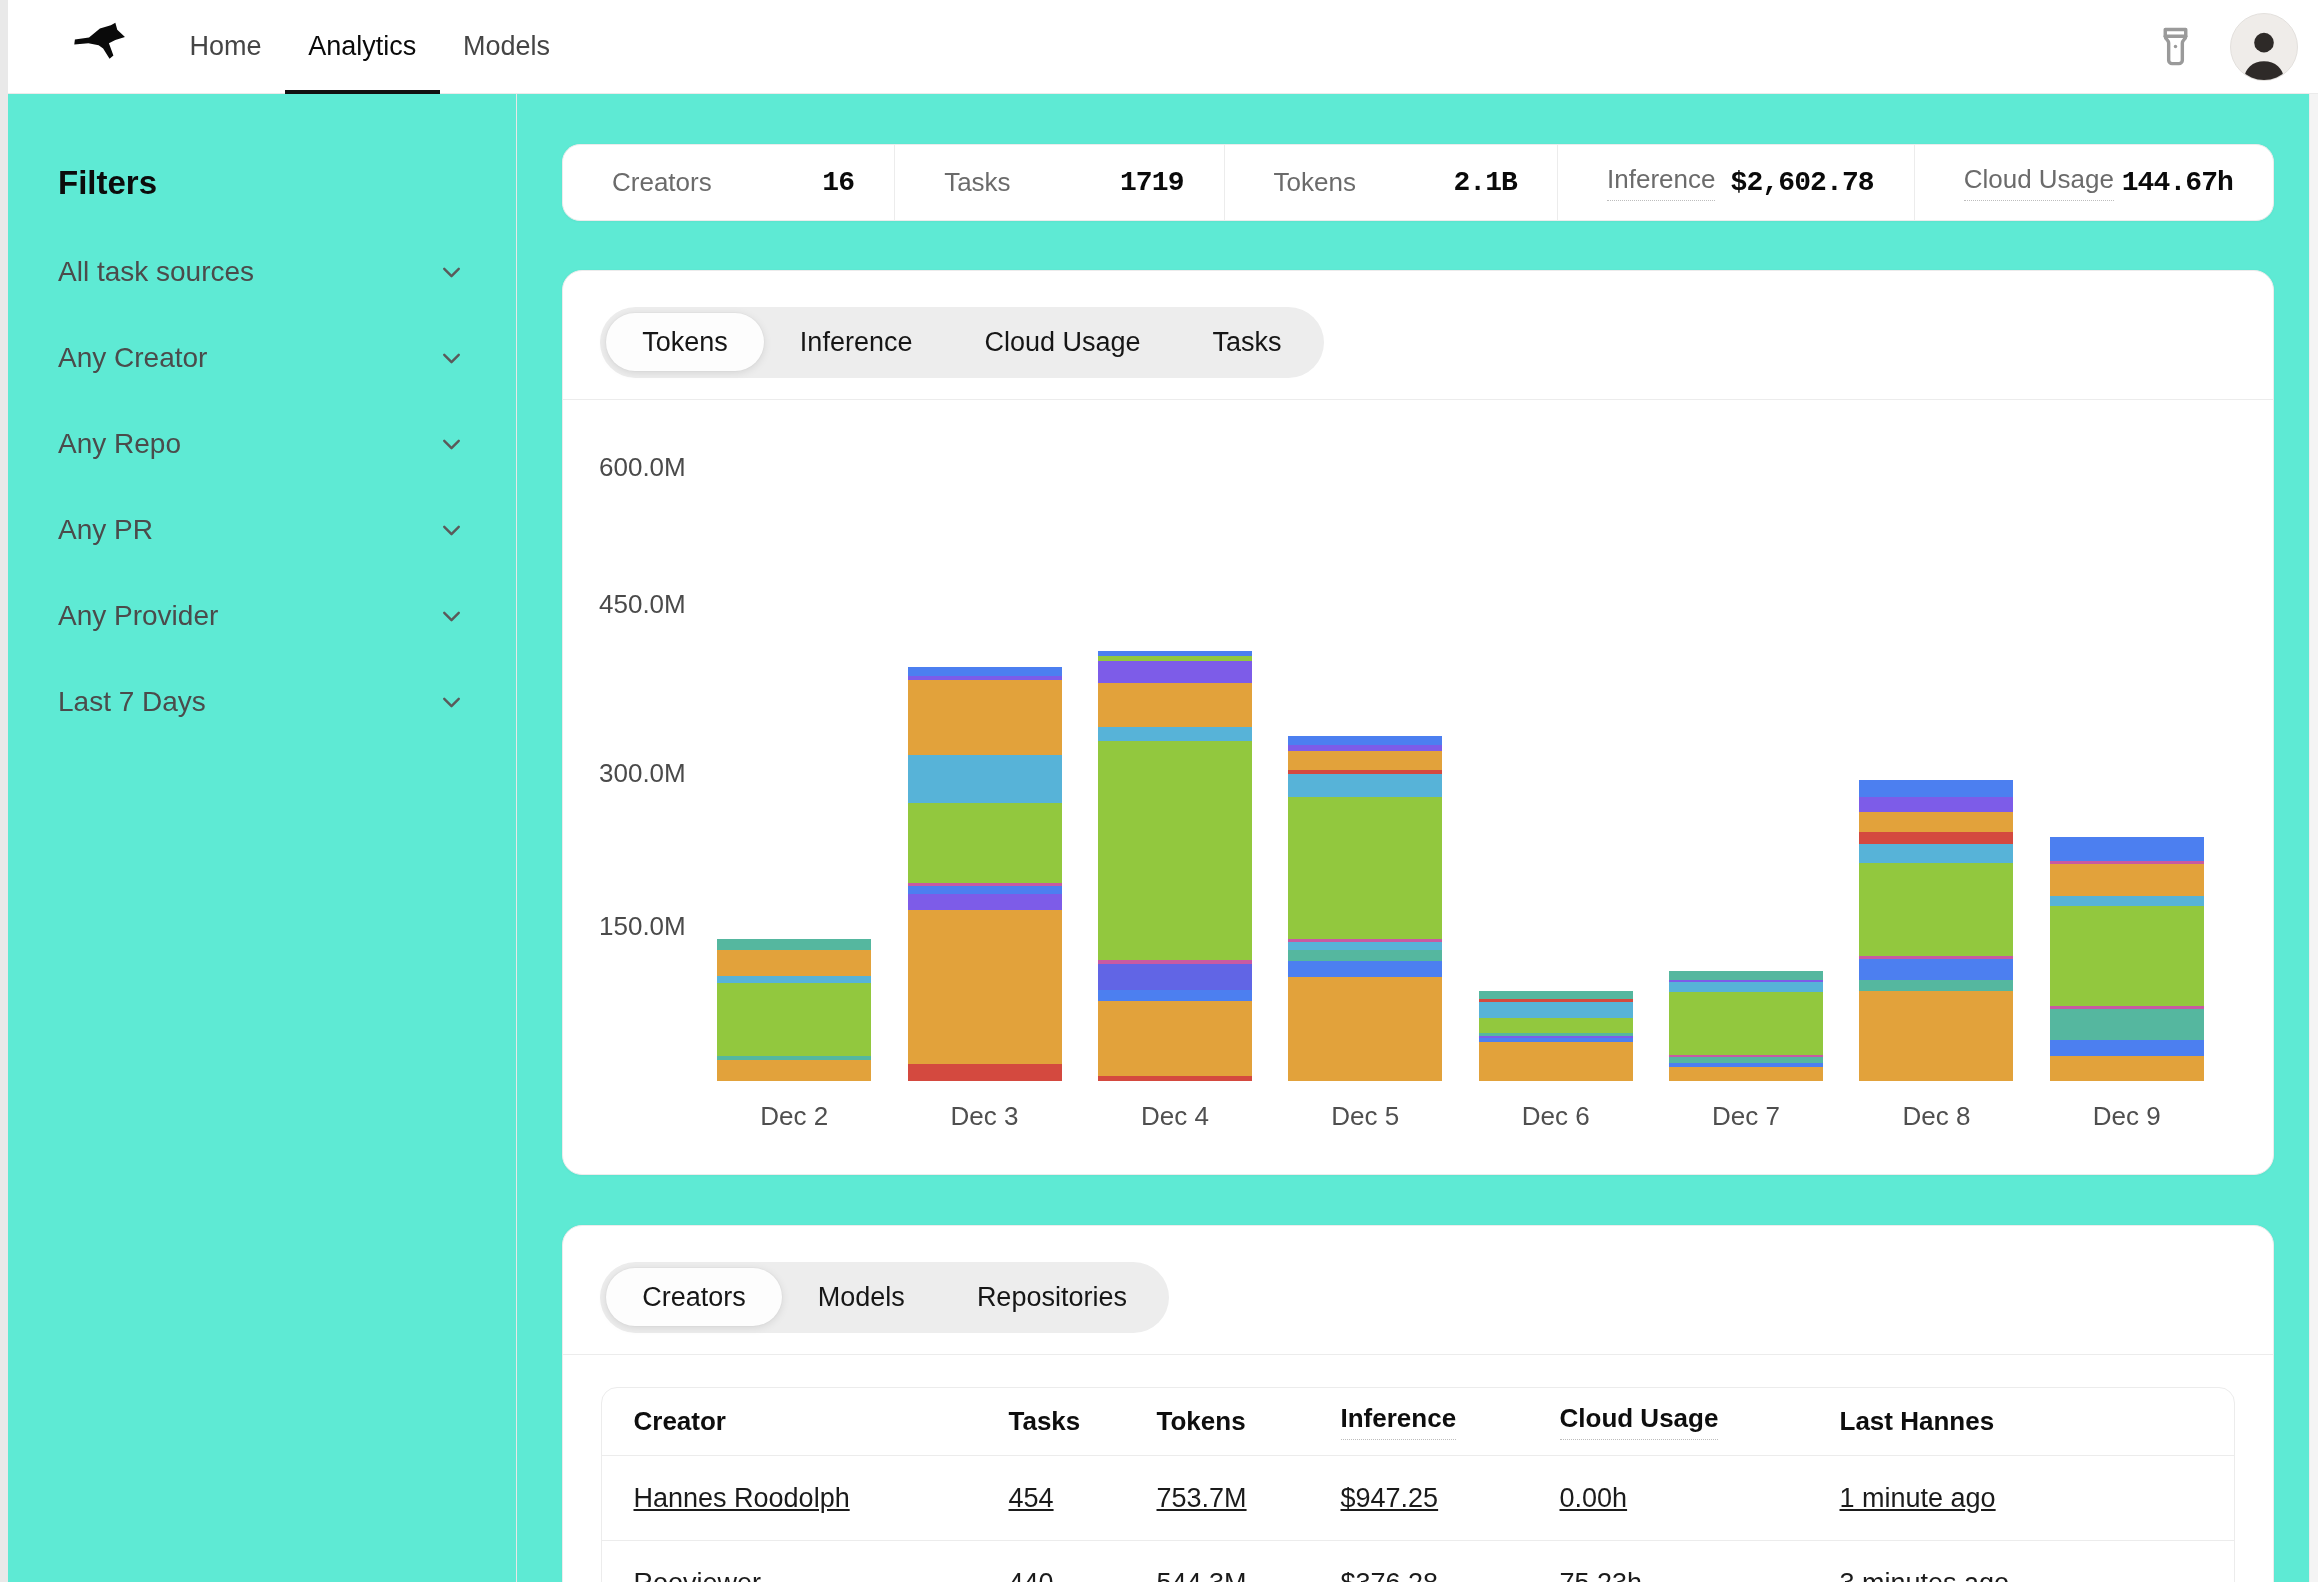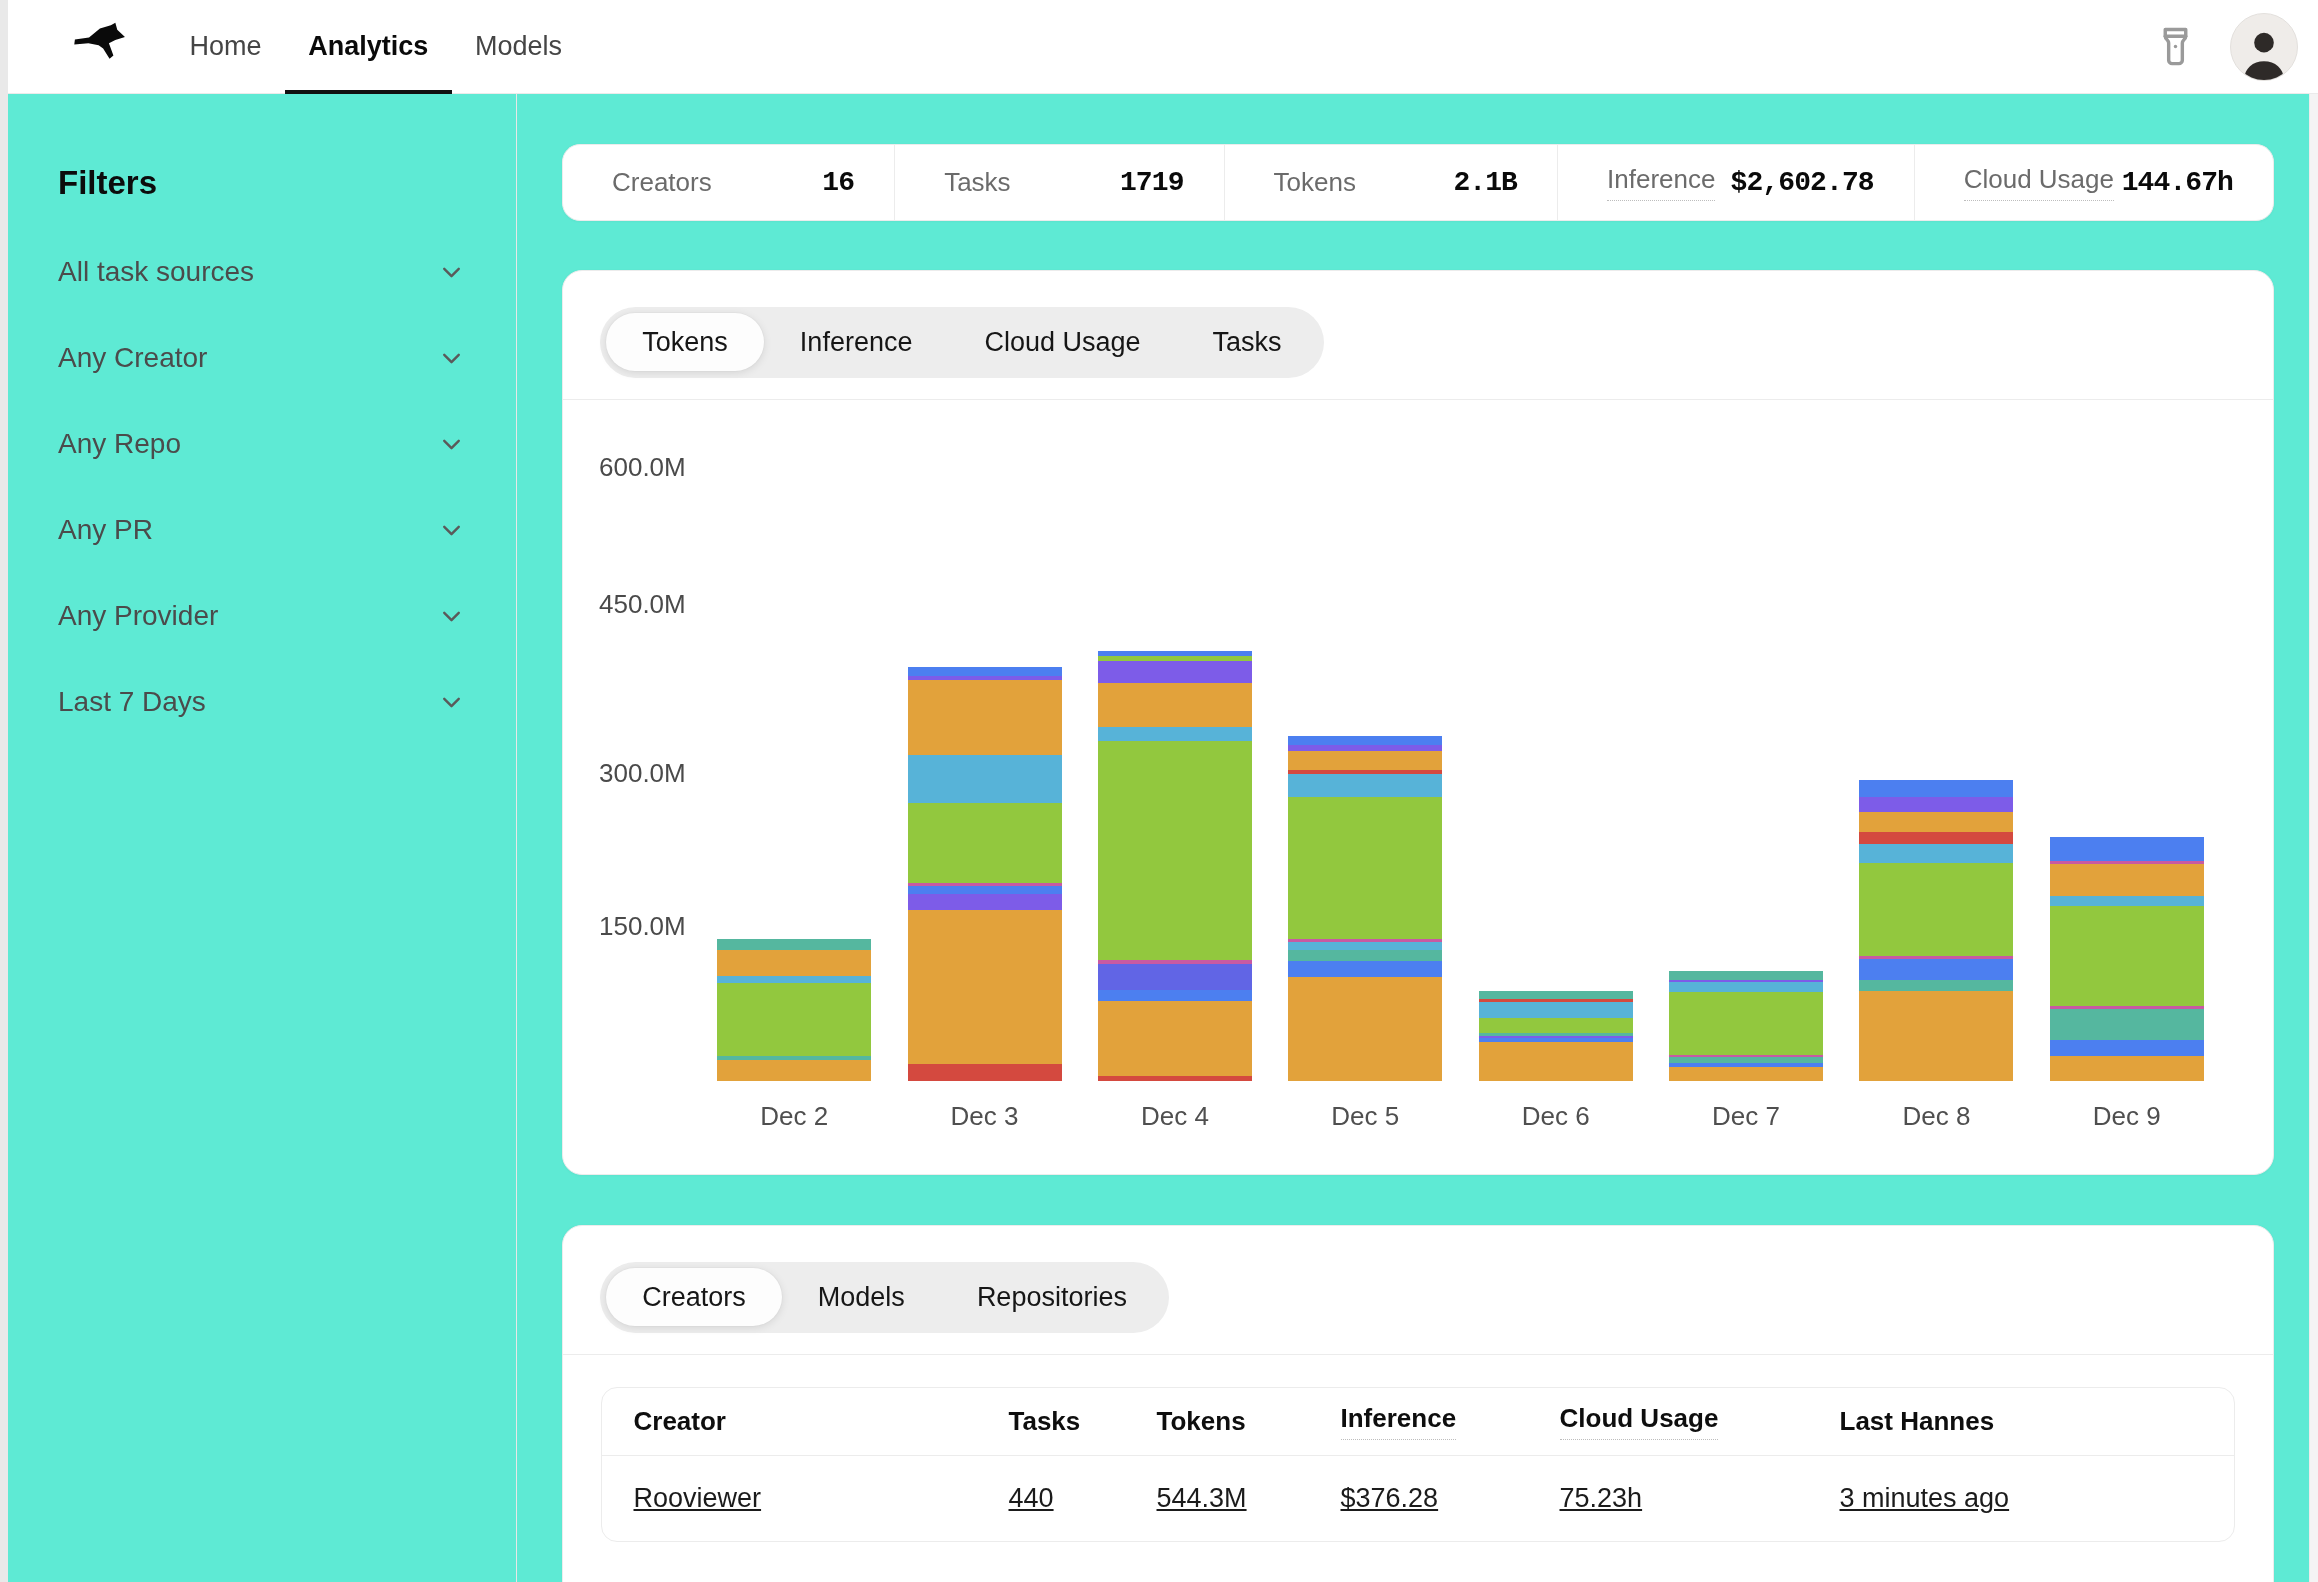--- a/index.html
+++ b/index.html
@@ -6,21 +6,21 @@
   *{box-sizing:border-box;font-family:"Liberation Sans","DejaVu Sans",sans-serif;}
   #app{position:relative;width:2319px;height:1582px;background:#5eead4;overflow:hidden;margin-left:8px;}
 
   
   .navbar{position:relative;height:94px;background:#ffffff;border-bottom:0.9px solid #ebebeb;
           display:flex;align-items:center;padding:0 29px 0 56px;}
   .logo{width:77px;height:63px;margin-right:25px;cursor:pointer;flex:none;}
   .nav-links{display:flex;height:100%;}
   .nav-link{position:relative;display:flex;align-items:center;height:100%;padding:0 23.4px;
             font-size:27px;color:#454545;cursor:pointer;}
-  .nav-link.active{color:#0a0a0a;font-weight:700;}
+  .nav-link.active{color:#0a0a0a;font-weight:400;}
   .nav-link.active::after{content:"";position:absolute;left:0;right:0;bottom:-0.9px;height:3.6px;background:#111;}
   .new-task{margin-left:25px;display:flex;align-items:center;gap:16px;background:#000;color:#fff;
             border:none;border-radius:899px;height:65px;padding:0 34px;font-size:27px;font-weight:500;cursor:pointer;}
   .new-task svg{width:29px;height:29px;}
   .nav-right{margin-left:auto;display:flex;align-items:center;gap:34px;}
   .icon-btn{background:none;border:none;padding:0;cursor:pointer;display:flex;align-items:center;}
   .icon-btn svg{width:41px;height:41px;}
   .avatar{width:68px;height:68px;border-radius:50%;background:#efece9;border:0.9px solid #e3e0dd;
           overflow:hidden;display:flex;align-items:flex-end;justify-content:center;cursor:pointer;}
   .avatar svg{width:56px;height:56px;}
@@ -326,20 +326,28 @@
           <div class="trow thead-row" id="tableHead">
               <div class="th"><span>Creator</span></div>
               <div class="th"><span>Tasks</span></div>
               <div class="th"><span>Tokens</span></div>
               <div class="th"><span class="dotted">Inference</span></div>
               <div class="th"><span class="dotted">Cloud Usage</span></div>
               <div class="th"><span>Last Hannes</span></div>
             </div>
           <div id="tableBody">
               <div class="trow tbody-row">
+                <div class="td">Hannes Roodolph</div>
+                <div class="td">454</div>
+                <div class="td">753.7M</div>
+                <div class="td">$947.25</div>
+                <div class="td">0.00h</div>
+                <div class="td">1 minute ago</div>
+              </div>
+              <div class="trow tbody-row">
                 <div class="td">Rooviewer</div>
                 <div class="td">440</div>
                 <div class="td">544.3M</div>
                 <div class="td">$376.28</div>
                 <div class="td">75.23h</div>
                 <div class="td">3 minutes ago</div>
               </div>
             </div>
         </div>
       </section>

